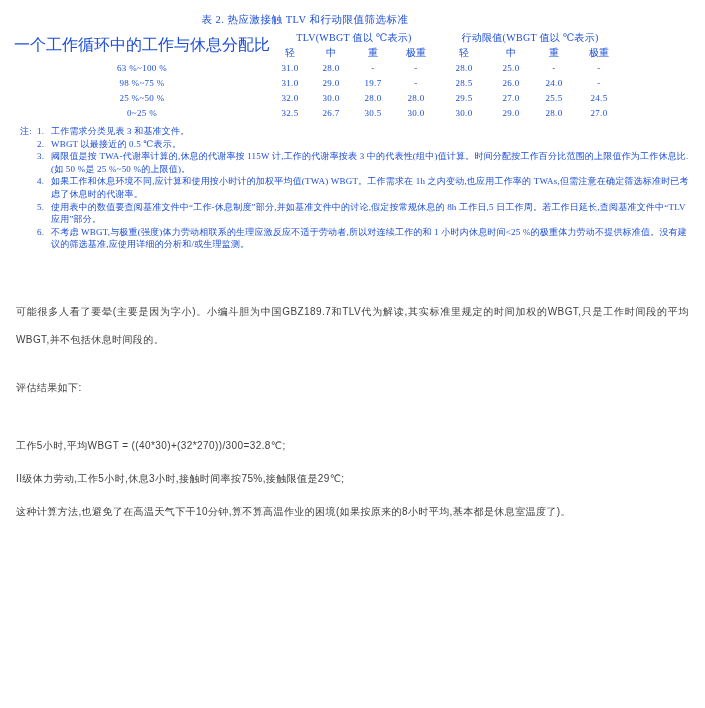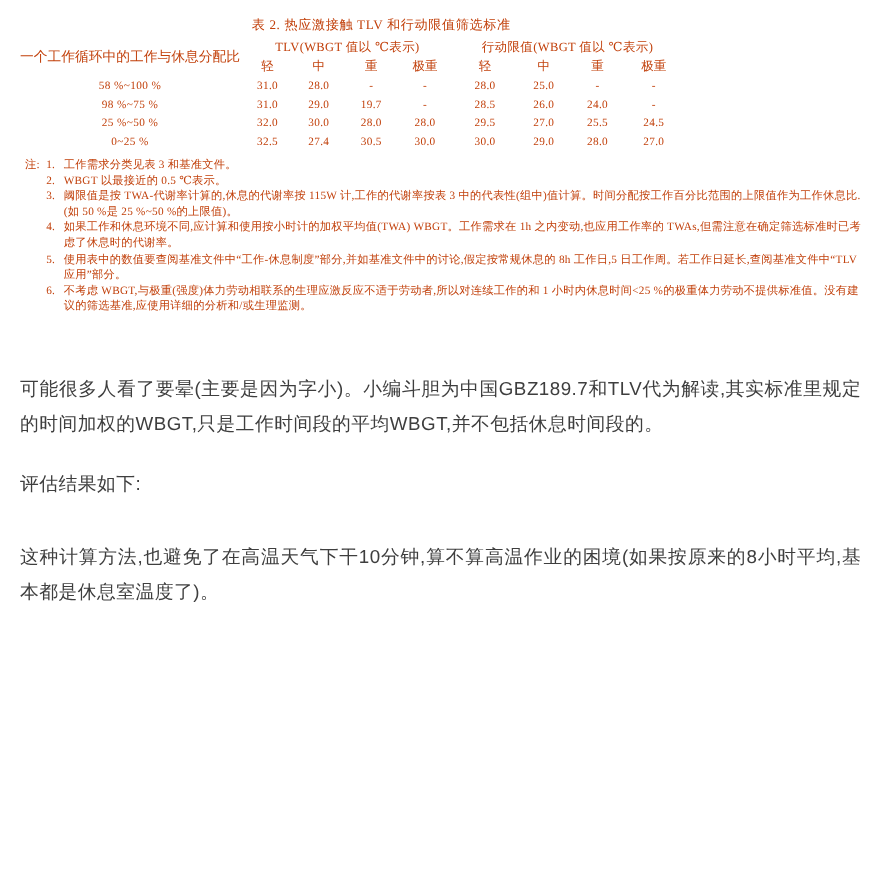--- a/index.html
+++ b/index.html
@@ -2,58 +2,58 @@
 <html><head>
 <meta charset="utf-8">
 <style>
   html,body{margin:0;padding:0;}
   body{
     width:705px;height:708px;background:#ffffff;overflow:hidden;
     font-family:"Liberation Sans","DejaVu Sans",sans-serif;
   }
   
   .scan{
-    color:#c2410c;
+    color:#1d4ed8;
     font-family:"Liberation Serif","DejaVu Serif",serif;
     filter:blur(0.3px);
   }
   .tbl-title{
     width:590px;margin:13px 0 3px 10px;
     text-align:center;font-size:10.5px;letter-spacing:0.5px;
   }
   table.tbl{
     border-collapse:collapse;table-layout:fixed;
     margin:0 0 0 14px;
   }
   .tbl th,.tbl td{
     font-weight:normal;text-align:center;padding:0;
     font-size:9.5px;height:15px;vertical-align:middle;
     white-space:nowrap;overflow:visible;
   }
-  .tbl th.stub{font-size:11px;}
+  .tbl th.stub{font-size:16px;}
   .tbl th.grp{font-size:10px;letter-spacing:0.3px;text-align:center;}
   .tbl th.sub{font-size:10px;}
   .tbl td{font-size:9px;letter-spacing:0.3px;}
   
   .notes{
     margin:5px 0 0 20px;width:672px;
     font-size:9px;line-height:12.6px;letter-spacing:0.2px;
   }
   .note{display:flex;}
   .note-prefix{flex:none;width:17px;}
   .note-num{flex:none;width:14px;}
   .note-text{flex:1;}
   
   .article{
     margin:47px 16px 0 16px;
     color:#3e3e3e;
   }
   .article p{
     margin:0 0 20px 0;
-    font-size:15px;line-height:28px;letter-spacing:0.4px;
+    font-size:10px;line-height:28px;letter-spacing:0.4px;
     text-align:justify;
   }
   .article p.mb-md{margin-bottom:14px;}
   .article p.mb-lg{margin-bottom:30px;}
   .article p.mb-sm{margin-bottom:5px;}
   .article p.mb-0{margin-bottom:0;}
 </style>
 </head>
 <body>
 
@@ -85,21 +85,21 @@
         <th class="sub">重</th>
         <th class="sub">极重</th>
         <th class="sub">轻</th>
         <th class="sub">中</th>
         <th class="sub">重</th>
         <th class="sub">极重</th>
       </tr>
     </thead>
     <tbody>
       <tr>
-        <td>58 %~100 %</td>
+        <td>63 %~100 %</td>
         <td>31.0</td>
         <td>28.0</td>
         <td>-</td>
         <td>-</td>
         <td>28.0</td>
         <td>25.0</td>
         <td>-</td>
         <td>-</td>
       </tr>
       <tr>
@@ -120,21 +120,21 @@
         <td>28.0</td>
         <td>28.0</td>
         <td>29.5</td>
         <td>27.0</td>
         <td>25.5</td>
         <td>24.5</td>
       </tr>
       <tr>
         <td>0~25 %</td>
         <td>32.5</td>
-        <td>27.4</td>
+        <td>26.7</td>
         <td>30.5</td>
         <td>30.0</td>
         <td>30.0</td>
         <td>29.0</td>
         <td>28.0</td>
         <td>27.0</td>
       </tr>
     </tbody>
   </table>
 
@@ -168,14 +168,16 @@
       <span class="note-prefix"></span>
       <span class="note-num">6.</span>
       <span class="note-text">不考虑 WBGT,与极重(强度)体力劳动相联系的生理应激反应不适于劳动者,所以对连续工作的和 1 小时内休息时间&lt;25 %的极重体力劳动不提供标准值。没有建议的筛选基准,应使用详细的分析和/或生理监测。</span>
     </div>
   </div>
 </div>
 
 <div class="article">
   <p>可能很多人看了要晕(主要是因为字小)。小编斗胆为中国GBZ189.7和TLV代为解读,其实标准里规定的时间加权的WBGT,只是工作时间段的平均WBGT,并不包括休息时间段的。</p>
   <p class="mb-lg">评估结果如下:</p>
+  <p class="mb-sm">工作5小时,平均WBGT = ((40*30)+(32*270))/300=32.8℃;</p>
+  <p class="mb-sm">II级体力劳动,工作5小时,休息3小时,接触时间率按75%,接触限值是29℃;</p>
   <p class="mb-0">这种计算方法,也避免了在高温天气下干10分钟,算不算高温作业的困境(如果按原来的8小时平均,基本都是休息室温度了)。</p>
 </div>
 
 </body></html>

